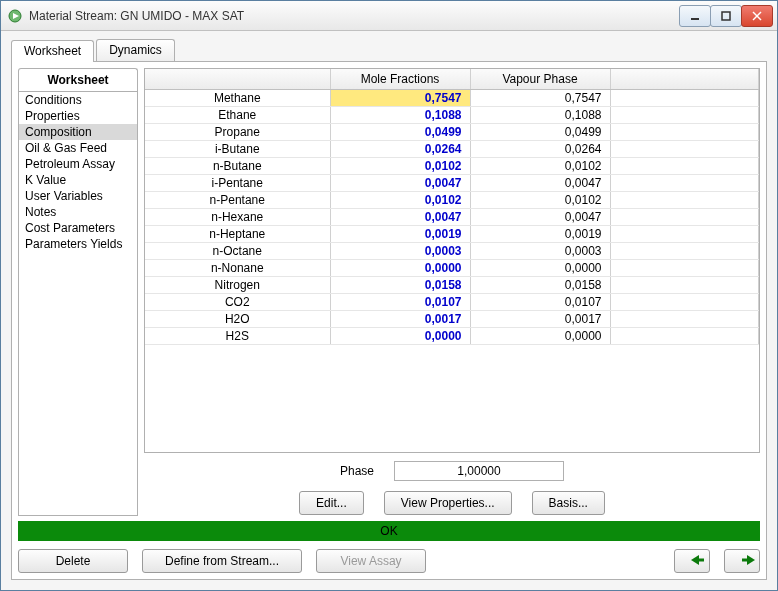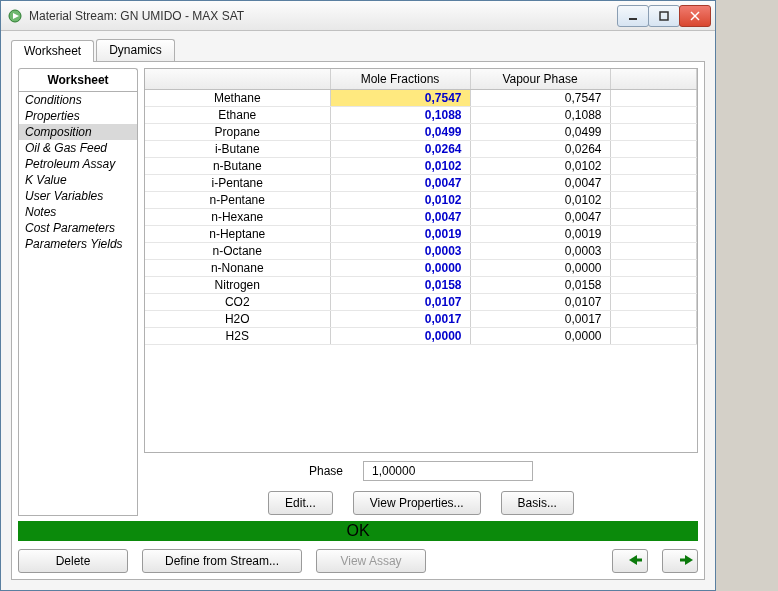--- a/index.html
+++ b/index.html
@@ -1,49 +1,49 @@
 <!DOCTYPE html>
 <html><head>
 <meta charset="utf-8">
 <style>
   * { box-sizing: border-box; font-family: "Segoe UI", Tahoma, sans-serif; font-size: 12px; }
   body { margin: 0; background: #d4d0c8; }
-  .window { width: 716px; height: 591px; background: #0ea5e9; border: 1px solid #5a7fa0; display: flex; flex-direction: column; }
+  .window { width: 778px; height: 591px; background: #0ea5e9; border: 1px solid #5a7fa0; display: flex; flex-direction: column; }
   .titlebar { height: 30px; background: linear-gradient(to bottom, #fcfcfc, #e8e8e8); display: flex; align-items: center; border-bottom: 1px solid #c0c0c0; }
   .title-icon { width: 16px; height: 16px; margin: 0 6px; display:flex; align-items:center; justify-content:center; }
   .title-text { flex: 1; color: #333; font-size: 12px; }
   .win-controls { display:flex; height: 22px; margin-right:4px; }
   .win-btn { width: 32px; height: 22px; border: 1px solid #8a9eb3; background: linear-gradient(to bottom,#f4f8fc,#d7e4f2); display:flex; align-items:center; justify-content:center; margin-left:-1px; border-radius:3px; cursor:pointer; }
   .win-btn.close { background: linear-gradient(to bottom,#f07b6f,#d9472f); color:#fff; border-color:#a83a2a;}
   .client { flex:1; padding: 8px 10px 10px 10px; background: #f5f5f5; display:flex; flex-direction:column; }
   .tabrow { display:flex; height: 22px; }
   .tab { padding: 3px 12px; border:1px solid #b0b0b0; border-bottom:none; background: linear-gradient(to bottom,#fff,#eee); margin-right:2px; border-radius:3px 3px 0 0; cursor:pointer; }
   .tab.active { background:#fff; font-weight:normal; position:relative; top:1px; z-index:2;}
   .tabpage { flex:1; border:1px solid #b0b0b0; background:#fff; display:flex; flex-direction:column; padding:6px; }
   .split { flex:1; display:flex; gap:6px; min-height:0;}
   .nav { width:120px; border:none; }
   .nav-head { text-align:center; font-weight:bold; padding:4px 0; border:1px solid #b0b0b0; border-bottom:none; background:#fff; border-radius:3px 3px 0 0;}
   .nav-list { border:1px solid #b0b0b0; background:#fff; height: calc(100% - 24px); }
-  .nav-item { padding:1px 6px; cursor:pointer; white-space:nowrap;font-style:italic; }
+  .nav-item { padding:1px 6px; cursor:pointer; white-space:nowrap; }
   .nav-item.selected { background:#d9d9d9; }
   .main { flex:1; display:flex; flex-direction:column; min-width:0;}
   .grid-wrap { flex:1; border:1px solid #b0b0b0; background:#fff; overflow:hidden; }
   table.grid { border-collapse: collapse; width:100%; }
   table.grid th, table.grid td { border-right:1px solid #d0d0d0; border-bottom:1px solid #e6e6e6; padding:1px 8px; height:17px; font-size:12px;}
   table.grid th { background: linear-gradient(to bottom,#fbfbfb,#ececec); font-weight:normal; text-align:center; height:20px; border-bottom:1px solid #c0c0c0;}
   table.grid td.name { text-align:center; width:185px; }
   table.grid td.mf { text-align:right; color:#0000cc; font-weight:bold; width:140px;}
   table.grid td.vp { text-align:right; color:#000; width:140px; }
   table.grid td.mf.hl { background:#ffe97f; }
   .totalrow { display:flex; align-items:center; justify-content:center; gap:20px; padding:8px 0 4px 0;}
-  .totalrow input { width:170px; height:20px; border:1px solid #b0b0b0; padding:1px 8px; }
+  .totalrow input { width:170px; height:20px; border:1px solid #b0b0b0; padding:1px 8px;text-align:center; }
   .btn { height:24px; padding: 0 16px; border:1px solid #9a9a9a; border-radius:3px; background:linear-gradient(to bottom,#fdfdfd,#e6e6e6); cursor:pointer; }
   .btn:disabled { color:#9a9a9a; cursor:default;}
   .btnrow { display:flex; gap:20px; justify-content:center; padding:6px 0 2px 0;}
-  .okbar { height:20px; background:#0b8a0b; color:#000; text-align:center; line-height:20px; margin:4px 0; font-size:16px;}
+  .okbar { height:20px; background:#0b8a0b; color:#000; text-align:center; line-height:20px; margin:4px 0; font-size:12px;}
   .footer { display:flex; align-items:center; gap:14px; padding-top:4px;}
   .footer .spacer { flex:1; }
   .arrow-btn { width:36px; }
 </style>
 </head>
 <body>
 
 <div class="window">
   <div class="titlebar">
     <div class="title-icon">

